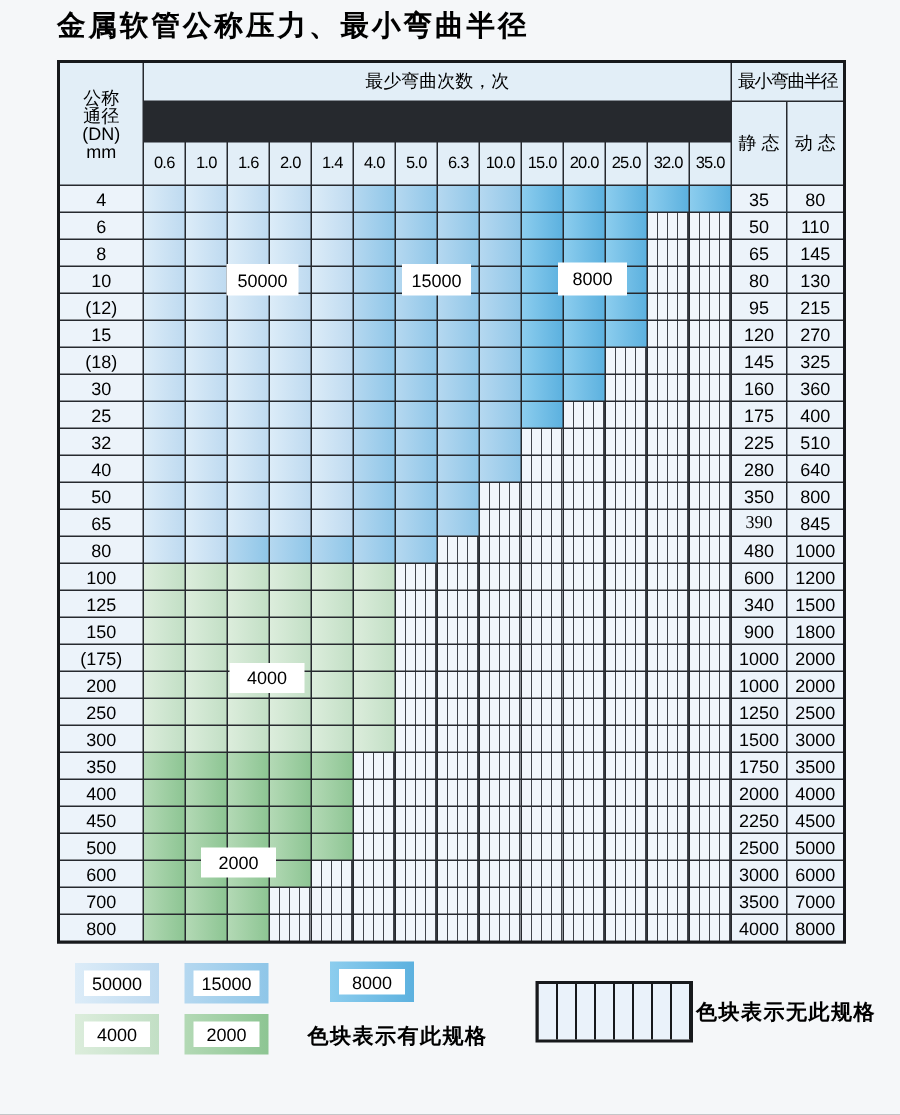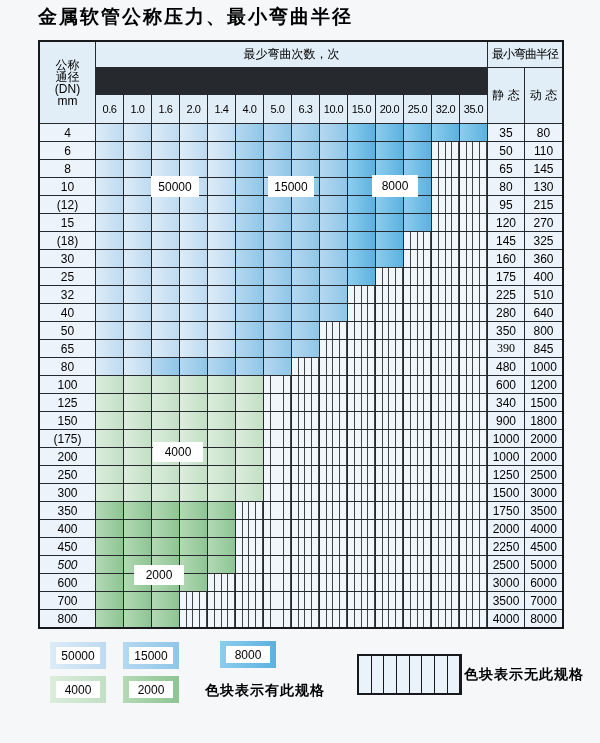--- a/index.html
+++ b/index.html
@@ -474,21 +474,21 @@
       <div class="ns" style="grid-area: 27 / 8 / 28 / 9;"></div>
       <div class="ns" style="grid-area: 27 / 9 / 28 / 10;"></div>
       <div class="ns" style="grid-area: 27 / 10 / 28 / 11;"></div>
       <div class="ns" style="grid-area: 27 / 11 / 28 / 12;"></div>
       <div class="ns" style="grid-area: 27 / 12 / 28 / 13;"></div>
       <div class="ns" style="grid-area: 27 / 13 / 28 / 14;"></div>
       <div class="ns" style="grid-area: 27 / 14 / 28 / 15;"></div>
       <div class="ns" style="grid-area: 27 / 15 / 28 / 16;"></div>
       <div class="vs" style="grid-area: 27 / 16 / 28 / 17;">2250</div>
       <div class="vd" style="grid-area: 27 / 17 / 28 / 18;">4500</div>
-      <div class="dn" style="grid-area: 28 / 1 / 29 / 2; font-style: italic;">500</div>
+      <div class="dn" style="grid-area: 28 / 1 / 29 / 2;">500</div>
       <div class="g2" style="grid-area: 28 / 2 / 29 / 3;"></div>
       <div class="g2" style="grid-area: 28 / 3 / 29 / 4;"></div>
       <div class="g2" style="grid-area: 28 / 4 / 29 / 5;"></div>
       <div class="g2" style="grid-area: 28 / 5 / 29 / 6;"></div>
       <div class="g2" style="grid-area: 28 / 6 / 29 / 7;"></div>
       <div class="ns" style="grid-area: 28 / 7 / 29 / 8;"></div>
       <div class="ns" style="grid-area: 28 / 8 / 29 / 9;"></div>
       <div class="ns" style="grid-area: 28 / 9 / 29 / 10;"></div>
       <div class="ns" style="grid-area: 28 / 10 / 29 / 11;"></div>
       <div class="ns" style="grid-area: 28 / 11 / 29 / 12;"></div>

